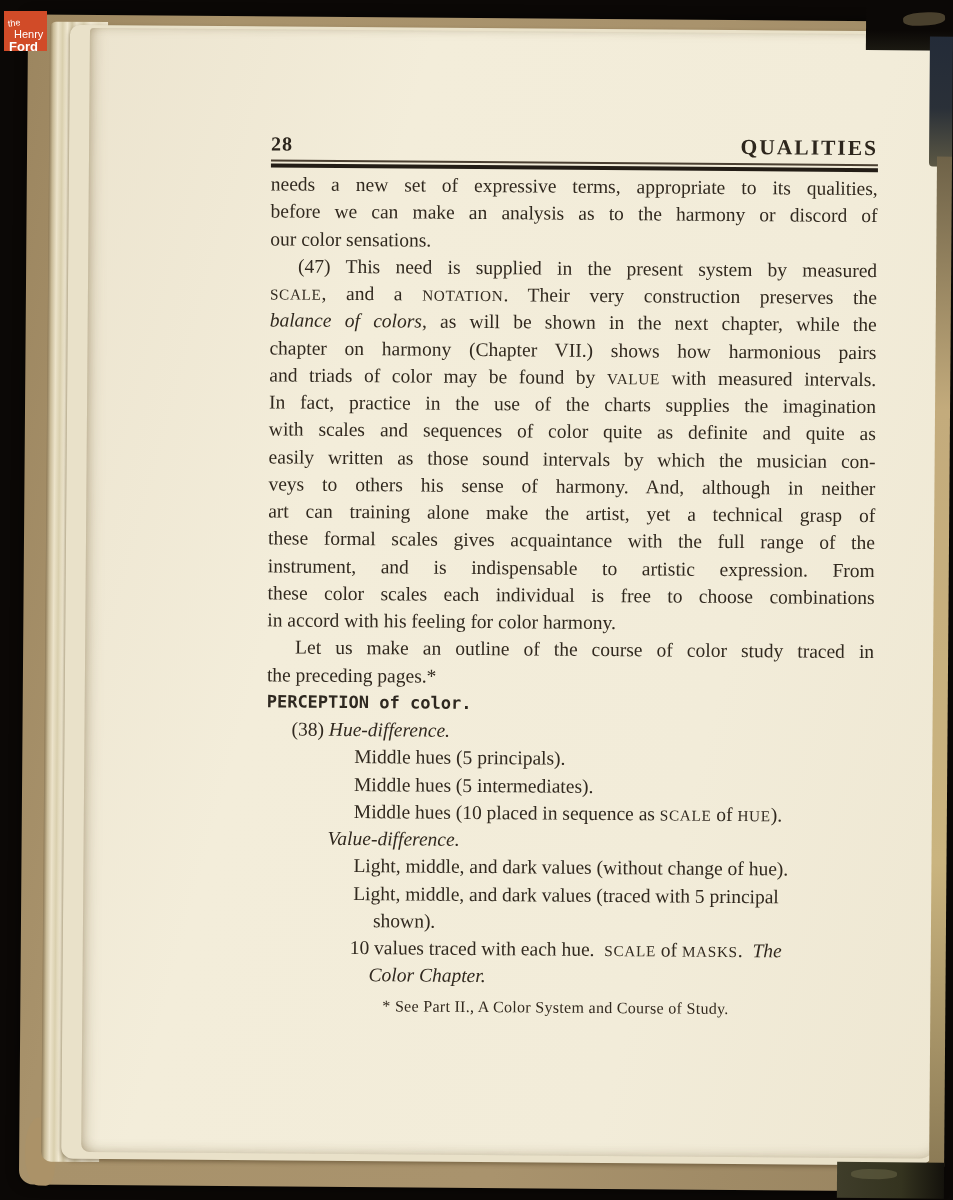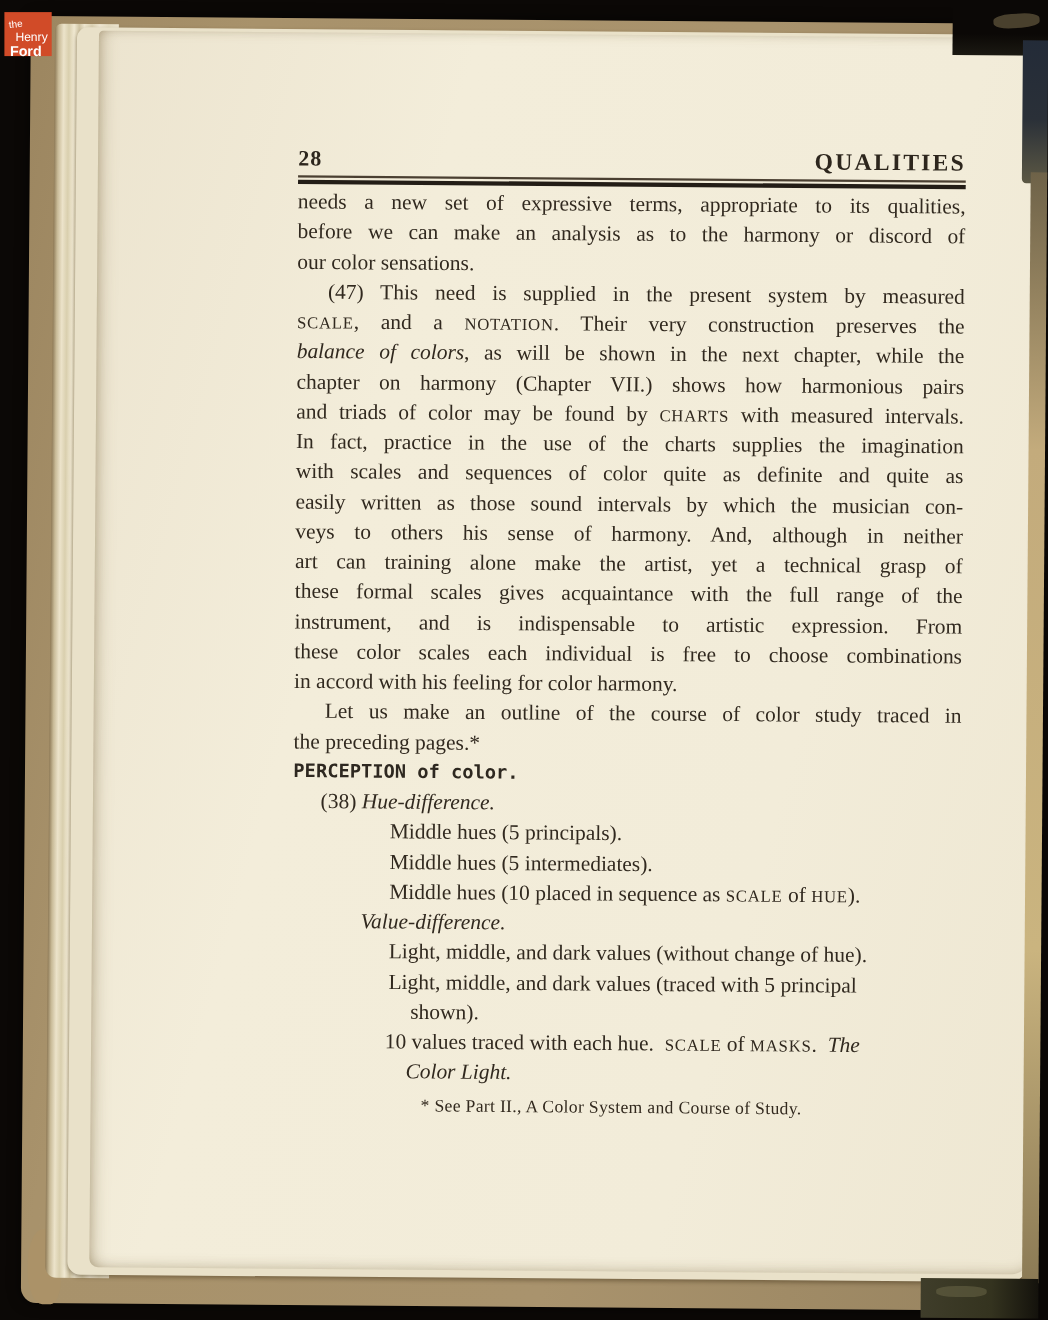--- a/index.html
+++ b/index.html
@@ -143,21 +143,21 @@
   </div>
 
   <div class="text-flow">
       <div class="line just"><span class="">needs a new set of expressive terms, appropriate to its qualities,</span></div>
       <div class="line just"><span class="">before we can make an analysis as to the harmony or discord of</span></div>
       <div class="line"><span class="">our color sensations.</span></div>
       <div class="line just" style="text-indent: 28px;"><span class="">(47) This need is supplied in the present system by measured</span></div>
       <div class="line just"><span class="sc">SCALE</span><span class="">, and a </span><span class="sc">NOTATION</span><span class="">. Their very construction preserves the</span></div>
       <div class="line just"><span class="it">balance of colors</span><span class="">, as will be shown in the next chapter, while the</span></div>
       <div class="line just"><span class="">chapter on harmony (Chapter VII.) shows how harmonious pairs</span></div>
-      <div class="line just"><span class="">and triads of color may be found by </span><span class="sc">CHARTS</span><span class=""> with measured intervals.</span></div>
+      <div class="line just"><span class="">and triads of color may be found by </span><span class="sc">VALUE</span><span class=""> with measured intervals.</span></div>
       <div class="line just"><span class="">In fact, practice in the use of the charts supplies the imagination</span></div>
       <div class="line just"><span class="">with scales and sequences of color quite as definite and quite as</span></div>
       <div class="line just"><span class="">easily written as those sound intervals by which the musician con-</span></div>
       <div class="line just"><span class="">veys to others his sense of harmony. And, although in neither</span></div>
       <div class="line just"><span class="">art can training alone make the artist, yet a technical grasp of</span></div>
       <div class="line just"><span class="">these formal scales gives acquaintance with the full range of the</span></div>
       <div class="line just"><span class="">instrument, and is indispensable to artistic expression. From</span></div>
       <div class="line just"><span class="">these color scales each individual is free to choose combinations</span></div>
       <div class="line"><span class="">in accord with his feeling for color harmony.</span></div>
       <div class="line just" style="text-indent: 28px;"><span class="">Let us make an outline of the course of color study traced in</span></div>
@@ -165,21 +165,21 @@
       <div class="line tt"><span class="">PERCEPTION of color.</span></div>
       <div class="line" style="padding-left: 25px;"><span class="">(38) </span><span class="it">Hue-difference.</span></div>
       <div class="line" style="padding-left: 88px;"><span class="">Middle hues (5 principals).</span></div>
       <div class="line" style="padding-left: 88px;"><span class="">Middle hues (5 intermediates).</span></div>
       <div class="line" style="padding-left: 88px;"><span class="">Middle hues (10 placed in sequence as </span><span class="sc">SCALE</span><span class=""> of </span><span class="sc">HUE</span><span class="">).</span></div>
       <div class="line" style="padding-left: 62px;"><span class="it">Value-difference.</span></div>
       <div class="line" style="padding-left: 88px;"><span class="">Light, middle, and dark values (without change of hue).</span></div>
       <div class="line" style="padding-left: 88px;"><span class="">Light, middle, and dark values (traced with 5 principal</span></div>
       <div class="line" style="padding-left: 108px;"><span class="">shown).</span></div>
       <div class="line" style="padding-left: 85px;"><span class="">10 values traced with each hue.  </span><span class="sc">SCALE</span><span class=""> of </span><span class="sc">MASKS</span><span class="">.  </span><span class="it">The</span></div>
-      <div class="line" style="padding-left: 104px;"><span class="it">Color Light.</span></div>
+      <div class="line" style="padding-left: 104px;"><span class="it">Color Chapter.</span></div>
     </div>
 
   <div class="footnote">* See Part II., A Color System and Course of Study.</div>
 
   <div class="patch-top-right"></div>
   <div class="smudge-top-right"></div>
   <div class="edge-navy"></div>
   <div class="edge-tan-right"></div>
   <div class="patch-bottom-right"></div>
   <div class="smudge-bottom-right"></div>

